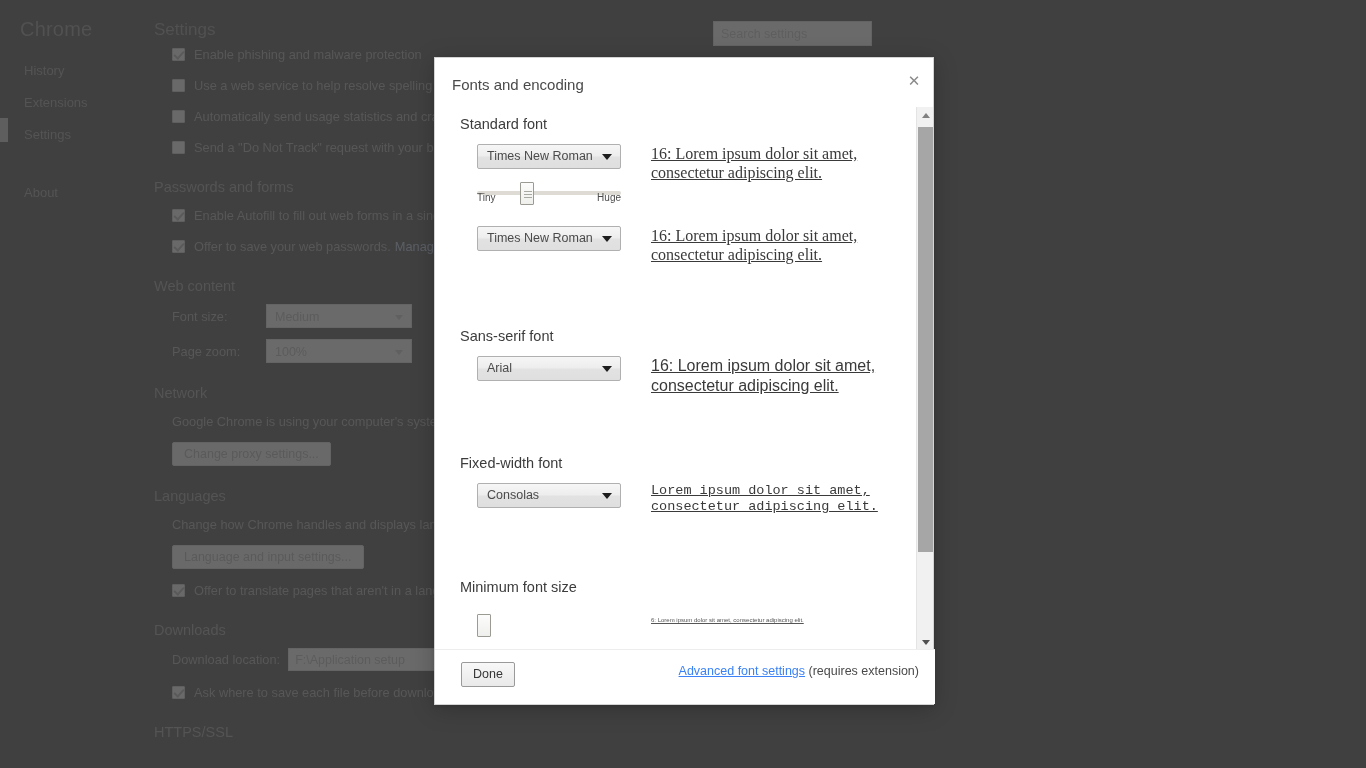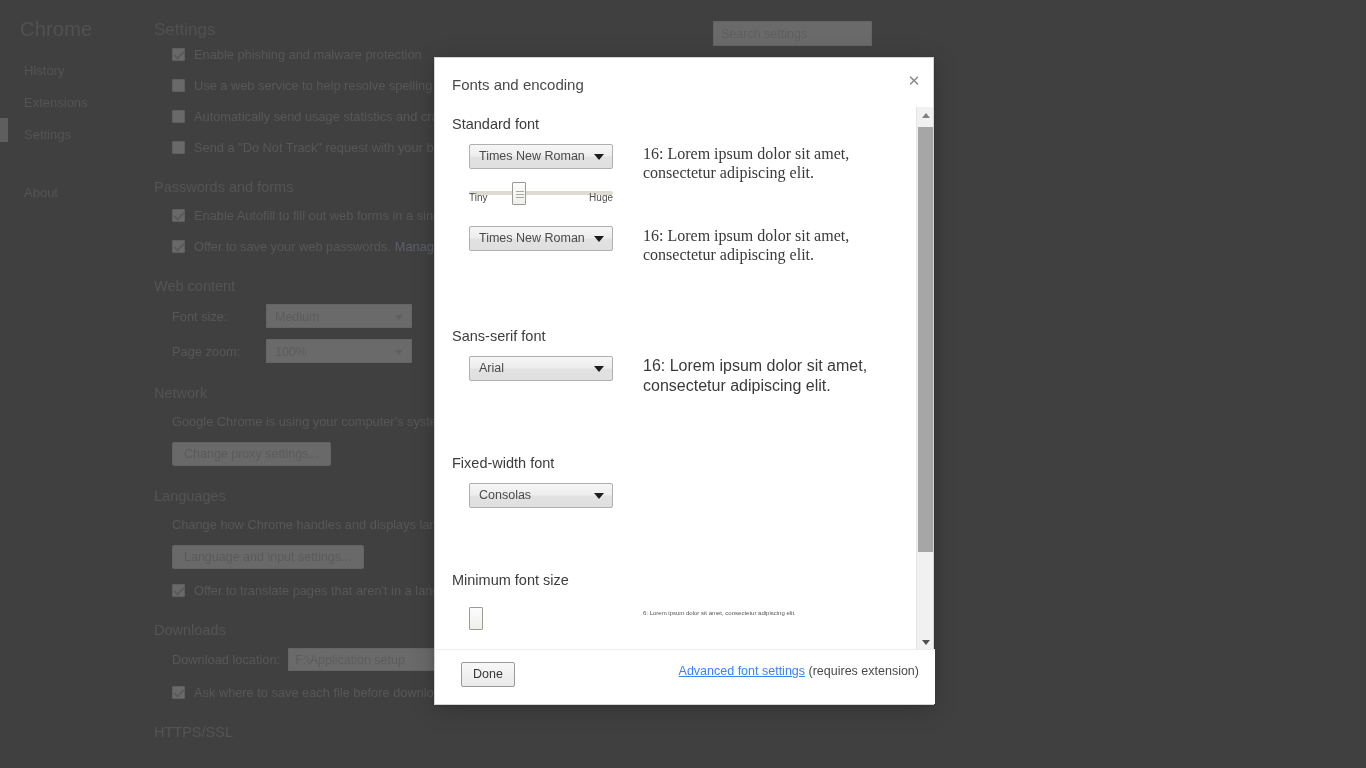--- a/index.html
+++ b/index.html
@@ -128,21 +128,21 @@
     font-size: 15px; color: #8a8a8a;
     cursor: pointer; line-height: 1;
     font-family: "DejaVu Sans", sans-serif;
   }
   #dialog-title {
     position: absolute; left: 17px; top: 18px;
     font-size: 15px; color: #4a4a4a;
   }
 
   #dialog-body {
-    position: absolute; left: 0; top: 49px;
+    position: absolute; left: 8px; top: 49px;
     width: 500px; height: 544px;
     overflow: hidden;
   }
   #scroll-area {
     position: absolute; left: 0; top: 0;
     width: 479px; height: 544px;
     padding: 9px 0 0 17px;
   }
 
   .font-group { position: relative; }
@@ -201,21 +201,21 @@
   .slider-thumb i:nth-child(1){ top: 8px; }
   .slider-thumb i:nth-child(2){ top: 11px; }
   .slider-thumb i:nth-child(3){ top: 14px; }
 
   .slider-labels {
     position: relative; margin-top: 23px; width: 144px;
     display: flex; justify-content: space-between;
     font-size: 10px; color: #4b4b4b;
   }
 
-  .preview { color: #3a3a3a; }
+  .preview { color: #3a3a3a; text-decoration: underline; }
   .pv-serif  { font-family: "Liberation Serif","DejaVu Serif", serif; font-size: 16px; line-height: 19px; }
   .pv-sans   { font-family: "Liberation Sans", sans-serif; font-size: 16px; line-height: 20px; }
   .pv-mono   { font-family: "Liberation Mono","DejaVu Sans Mono", monospace; font-size: 13.5px; line-height: 16px; }
   .pv-min    { font-family: "Liberation Sans", sans-serif; font-size: 6px; line-height: 9px; color: #555; }
 
   
   #scrollbar {
     position: absolute; right: 0px; top: 49px;
     width: 17px; height: 544px;
     background: #f1f1f1;
@@ -435,20 +435,23 @@
 
       <div class="font-group">
         <div class="group-title">Fixed-width font</div>
         <div class="group-inner">
           <div class="control-col">
             <div class="sel-wrap">
               <div class="fontsel">Consolas</div>
               <span class="sel-arrow"></span>
             </div>
           </div>
+          <div class="preview-col">
+            <div class="preview pv-mono">Lorem ipsum dolor sit amet, consectetur adipiscing elit.</div>
+          </div>
         </div>
       </div>
 
       <div style="height:64px"></div>
 
       <div class="font-group">
         <div class="group-title">Minimum font size</div>
         <div class="group-inner">
           <div class="control-col">
             <div class="slider-row" style="margin-top:10px">

